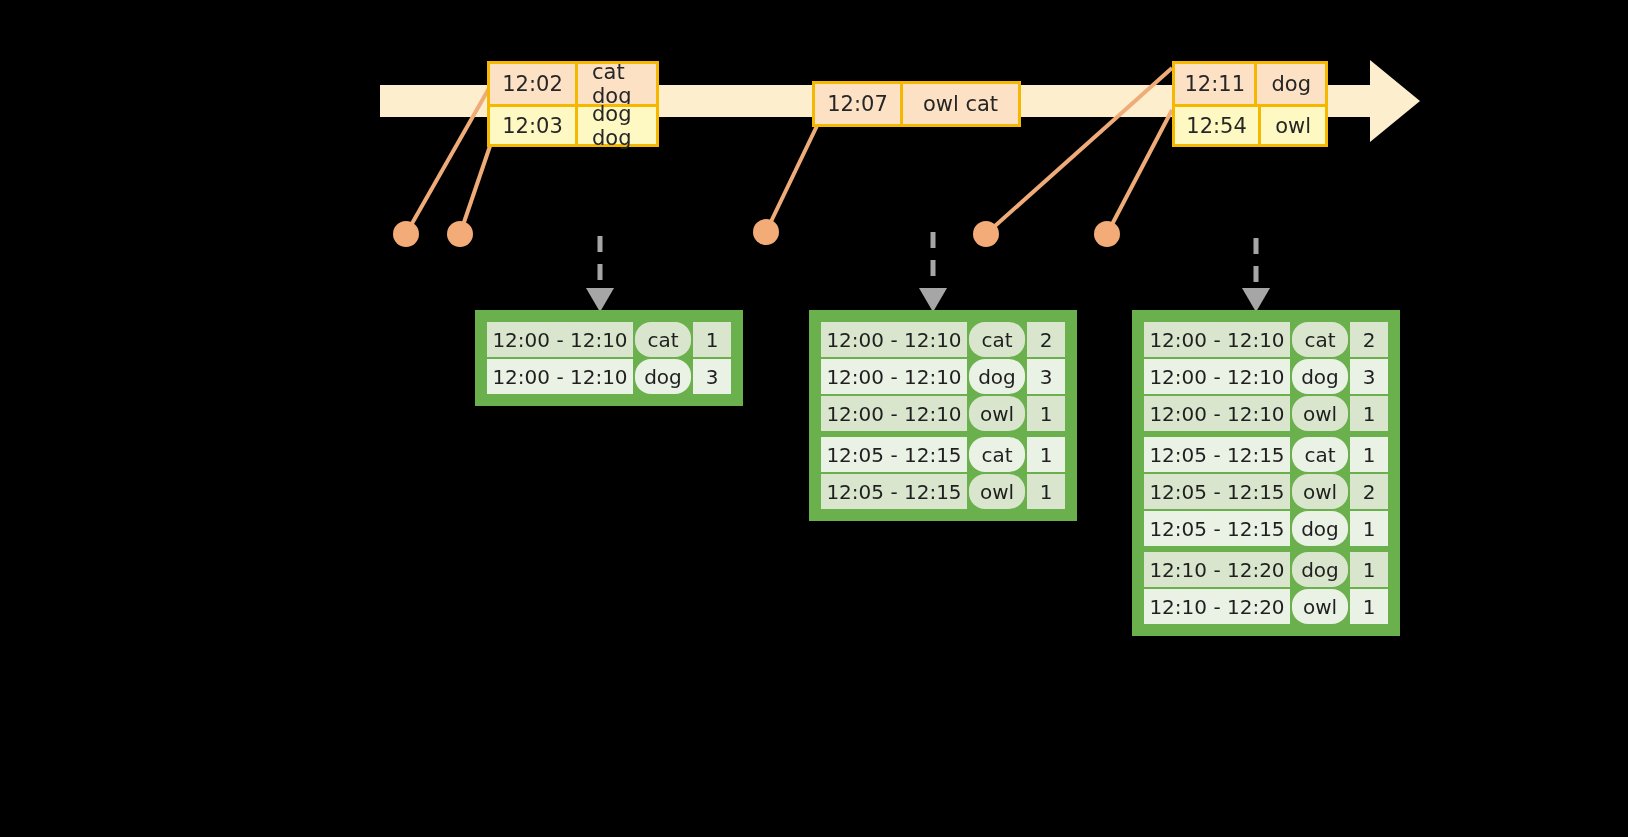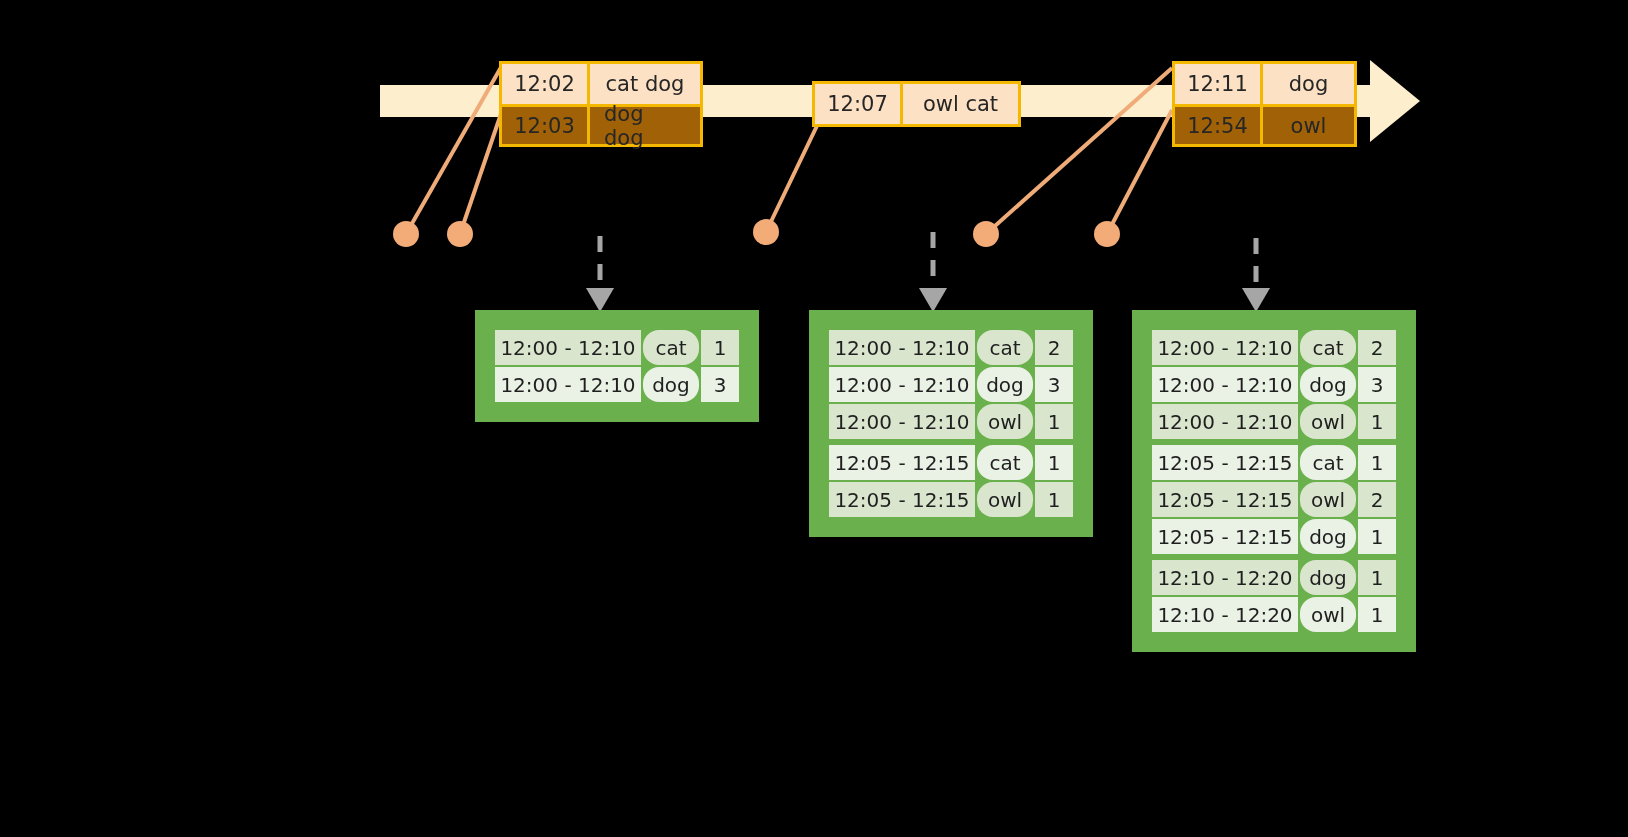--- a/index.html
+++ b/index.html
@@ -39,21 +39,21 @@
   }
   .event-row {
     display: flex;
     height: 40px;
     box-sizing: border-box;
   }
   .event-row + .event-row {
     border-top: 3px solid #f5b800;
   }
   .event-row.shade-a { background: #fce1c4; }
-  .event-row.shade-b { background: #a16207; }
+  .event-row.shade-b { background: #fef9c3; }
   .event-time {
     width: 88px;
     display: flex;
     align-items: center;
     justify-content: center;
     font-size: 21px;
     color: #262626;
     border-right: 3px solid #f5b800;
     box-sizing: border-box;
   }
@@ -70,21 +70,21 @@
 
   
   .result-table {
     position: absolute;
     background: #6ab04c;
     border: 4px solid #6ab04c;
     box-sizing: border-box;
     display: flex;
     flex-direction: column;
     gap: 2px;
-    padding: 16px;
+    padding: 8px;
     z-index: 4;
   }
   .rt-row {
     display: flex;
     gap: 2px;
     height: 35px;
   }
   .rt-row.group-end {
     margin-bottom: 4px;
   }
@@ -134,39 +134,39 @@
       <line x1="933" y1="232" x2="933" y2="288"></line>
       <line x1="1256" y1="238" x2="1256" y2="288"></line>
     </g>
     <g fill="#a6a6a6">
       <path d="M 586 288 L 614 288 L 600 312 Z"></path>
       <path d="M 919 288 L 947 288 L 933 312 Z"></path>
       <path d="M 1242 288 L 1270 288 L 1256 312 Z"></path>
     </g>
   </svg>
 
-  <div class="event-box" style="left:499px; top:61px; width:204px;">
+  <div class="event-box" style="left:487px; top:61px; width:172px;">
     <div class="event-row shade-a">
       <div class="event-time">12:02</div>
       <div class="event-words">cat dog</div>
     </div>
     <div class="event-row shade-b">
       <div class="event-time">12:03</div>
       <div class="event-words">dog dog</div>
     </div>
   </div>
 
   <div class="event-box" style="left:812px; top:81px; width:209px;justify-content:center;">
     <div class="event-row shade-a">
       <div class="event-time">12:07</div>
       <div class="event-words">owl cat</div>
     </div>
   </div>
 
-  <div class="event-box" style="left:1172px; top:61px; width:185px;">
+  <div class="event-box" style="left:1172px; top:61px; width:156px;">
     <div class="event-row shade-a">
       <div class="event-time">12:11</div>
       <div class="event-words">dog</div>
     </div>
     <div class="event-row shade-b">
       <div class="event-time">12:54</div>
       <div class="event-words">owl</div>
     </div>
   </div>
 

